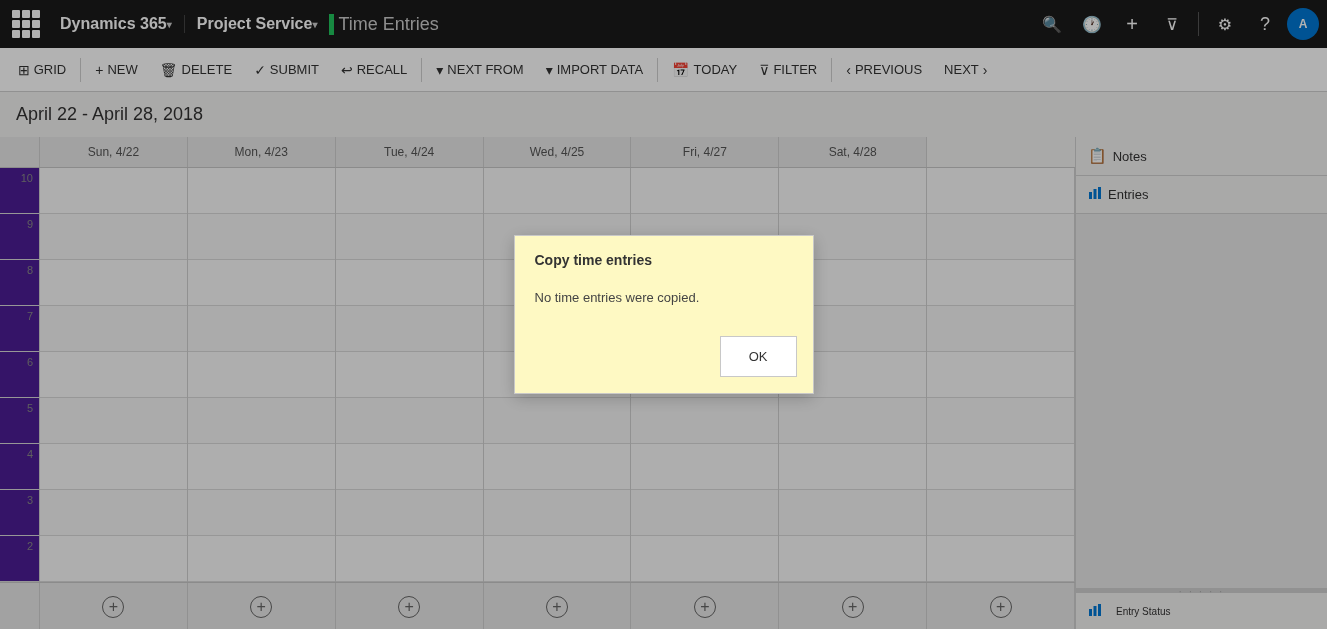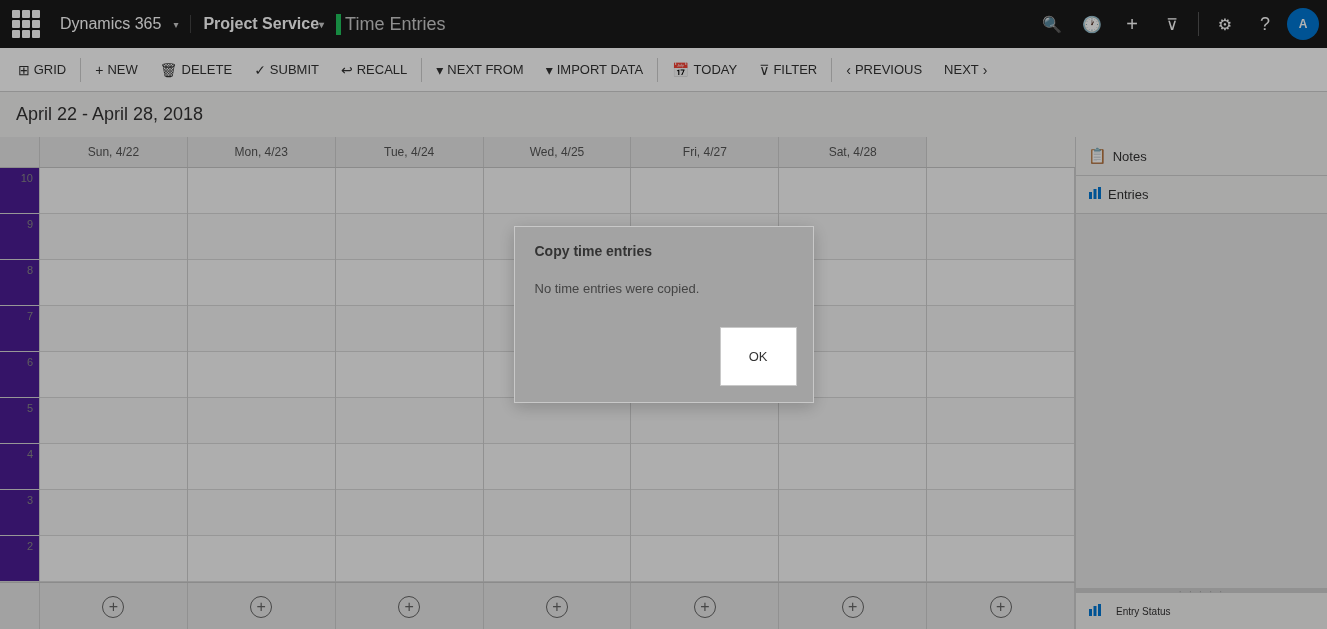--- a/index.html
+++ b/index.html
@@ -19,22 +19,22 @@
       width: 36px; height: 36px;
       display: flex; align-items: center; justify-content: center;
       cursor: pointer;
       margin-right: 4px;
     }
     .waffle-grid {
       display: grid; grid-template-columns: repeat(3, 8px); grid-template-rows: repeat(3, 8px); gap: 2px;
     }
     .waffle-dot { background: #fff; border-radius: 1px; }
     .app-name {
-      display: flex; align-items: center; gap: 12px;
-      font-size: 16px; font-weight: 400; color: #fff;
+      display: flex; align-items: center; gap: 0;
+      font-size: 16px; font-weight: 700; color: #fff;
       padding: 0 12px;
       cursor: pointer;
     }
     .app-chevron { font-size: 10px; color: #ccc; }
     .module-name {
       display: flex; align-items: center; gap: 0;
       font-size: 16px; font-weight: 600; color: #fff;
       padding: 0 12px;
       cursor: pointer;
       border-left: 1px solid #444;
@@ -201,41 +201,41 @@
 
     
     .modal-overlay {
       position: fixed;
       top: 0; left: 0; right: 0; bottom: 0;
       background: rgba(0,0,0,0.3);
       display: flex; align-items: center; justify-content: center;
       z-index: 1000;
     }
     .modal-box {
-      background: #a3a3a3;
+      background: #fef9c3;
       width: 300px;
       border: 1px solid #c8c8c8;
       box-shadow: 0 4px 16px rgba(0,0,0,0.2);
     }
     .modal-title {
       font-size: 14px; font-weight: 600; color: #333;
       padding: 16px 20px 12px;
       border-bottom: none;
     }
     .modal-body {
       padding: 8px 20px 20px;
       font-size: 13px; color: #444;
       line-height: 1.5;
     }
     .modal-footer {
       padding: 8px 16px 16px;
       display: flex; justify-content: flex-end;
     }
     .modal-ok-btn {
-      padding: 21px 28px;
+      padding: 12px 28px;
       border: 1px solid #c8c8c8;
       background: #fff;
       font-size: 13px; color: #333;
       cursor: pointer;
     }
 
     
     .notes-icon { color: #e8a800; }
     
     .entries-icon { color: #0078d4; }

